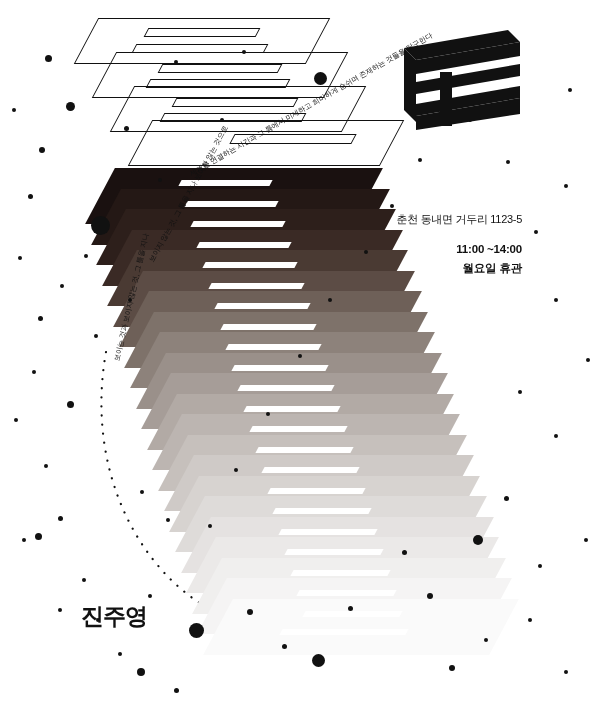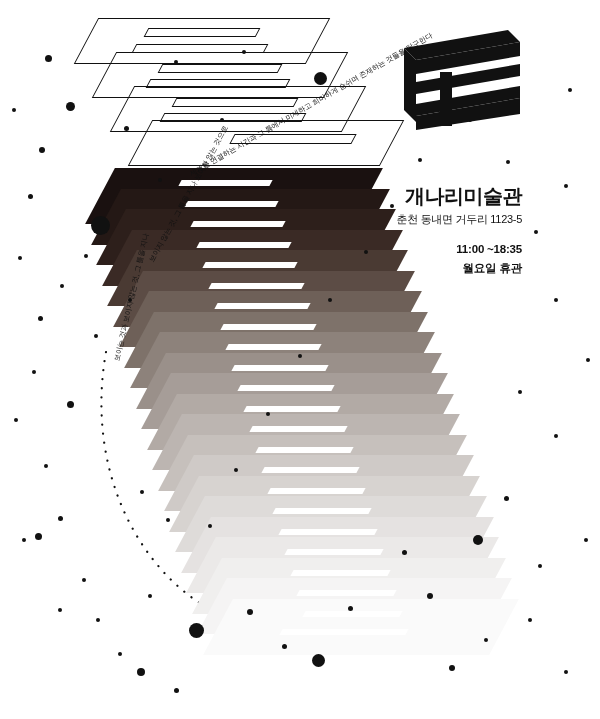--- a/index.html
+++ b/index.html
@@ -459,24 +459,24 @@
       <polygon points="4,22 108,4 120,16 16,34"></polygon>
       <polygon points="4,22 16,34 16,96 4,84"></polygon>
       <polygon points="16,34 120,16 120,30 16,48"></polygon>
       <polygon points="16,56 120,38 120,50 16,68"></polygon>
       <polygon points="16,78 120,60 120,72 16,90"></polygon>
       <polygon points="16,90 120,72 120,88 16,104"></polygon>
       <polygon points="40,46 52,46 52,100 40,100"></polygon>
     </g>
   </svg>
 
-  <div class="txt" id="venue-name">개나리미술관</div>
   <div class="txt" id="venue-address">춘천 동내면 거두리 1123-5</div>
-  <div class="txt" id="venue-hours">11:00 ~18:35</div>
+  <div class="txt" id="venue-hours">11:00 ~14:00</div>
   <div class="txt" id="venue-closed">월요일 휴관</div>
 
+  <div class="txt" id="artist-name-ko">진주영</div>
 
   <div class="rot" id="concept-line-1">세계를 연결하는 시간과 그 틈에서 미세하고 희미하게 숨쉬며 존재하는 것들을 탐구한다</div>
   <div class="rot" id="concept-line-2">보이지 않는 것, 그 틈을 지나 보이지 않는 것으로</div>
   <div class="rot" id="concept-line-3">보이는 것과 보이지 않는 것, 그 틈을 지나</div>
 
 
 </div>
 
 </body></html>

